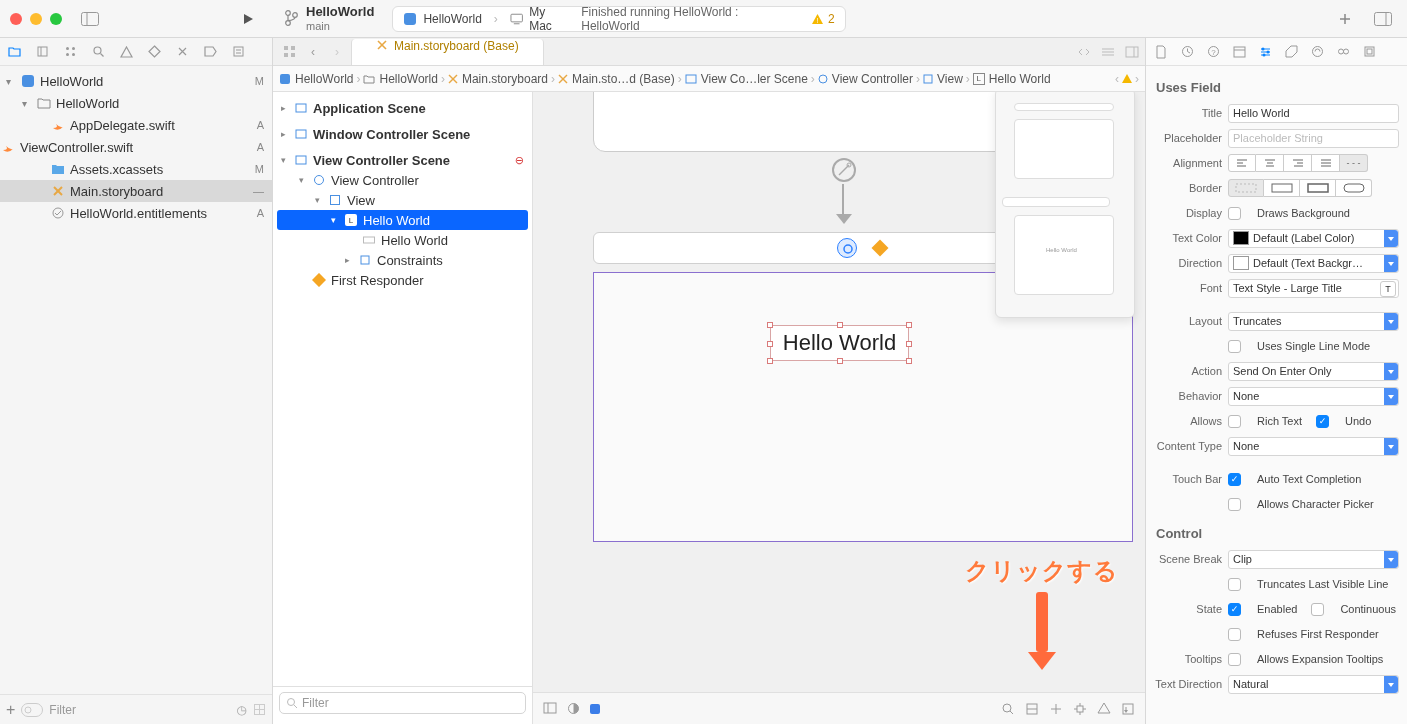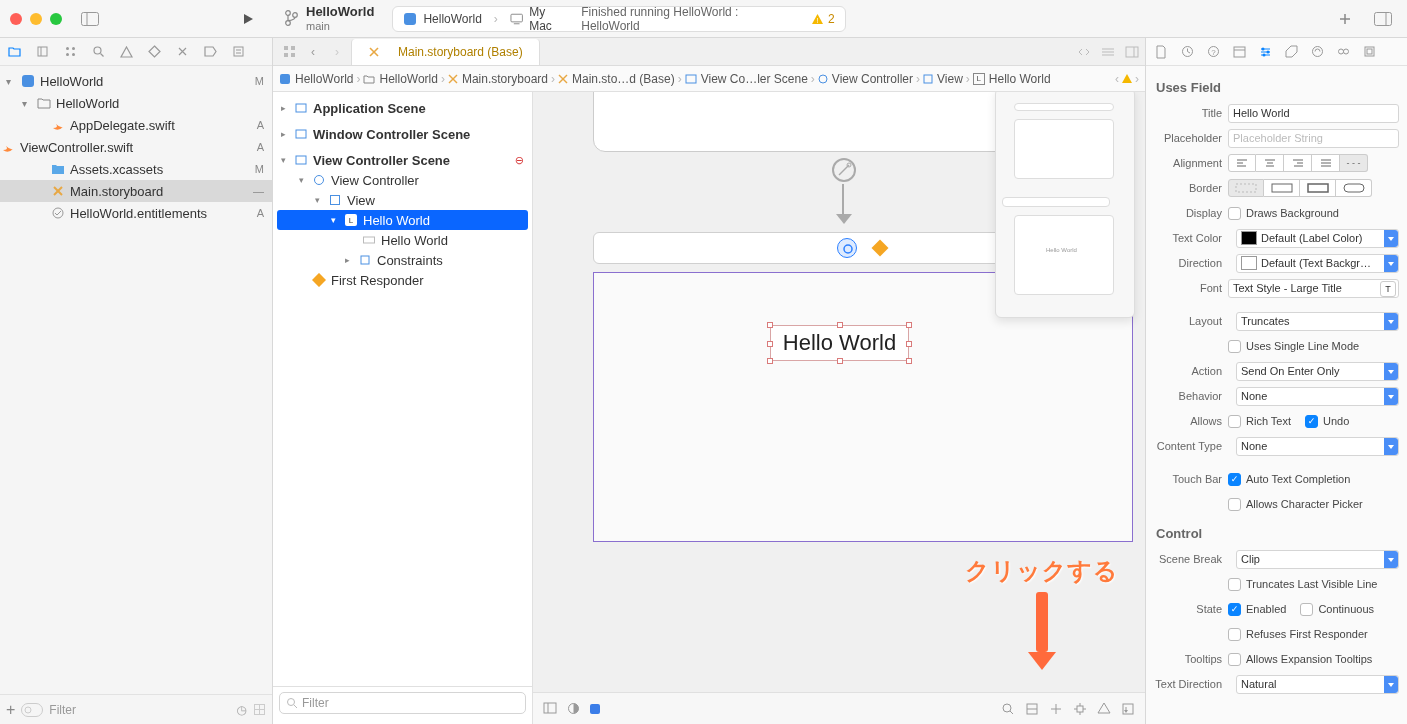--- a/index.html
+++ b/index.html
@@ -40,21 +40,21 @@
 .tree-chevron { width: 12px; color: #888; font-size: 10px; margin-right: 2px; }
 .tree-icon { width: 16px; height: 16px; margin-right: 4px; display: flex; align-items: center; justify-content: center; }
 .tree-status { margin-left: auto; color: #888; font-size: 11px; }
 .nav-bottom { height: 30px; border-top: 1px solid #e2e2e2; display: flex; align-items: center; padding: 0 6px; gap: 6px; }
 .filter-input { flex: 1; font-size: 12px; color: #999; }
 
 
 .editor { flex: 1; display: flex; flex-direction: column; position: relative; }
 .tab-bar { height: 28px; background: #f0f0f0; border-bottom: 1px solid #dcdcdc; display: flex; align-items: center; padding: 0 6px; gap: 4px; }
 .tab-nav-btn { width: 20px; height: 20px; display: flex; align-items: center; justify-content: center; color: #999; cursor: pointer; }
-.tab-item { display: flex; align-items: center; height: 26px; padding: 0 16px; font-size: 12px; border-top-left-radius: 4px; border-top-right-radius: 4px; cursor: pointer; gap: 18px; }
+.tab-item { display: flex; height: 26px; padding: 0 24px; font-size: 12px; border-top-left-radius: 4px; border-top-right-radius: 4px; cursor: pointer; gap: 6px; }
 .tab-item.active { background: #fff; color: #b08000; border-left: 1px solid #ddd; border-right: 1px solid #ddd; }
 .tab-right-icons { margin-left: auto; display: flex; gap: 10px; color: #aaa; }
 
 .jump-bar { height: 26px; background: #fafafa; border-bottom: 1px solid #e0e0e0; display: flex; align-items: center; padding: 0 6px; font-size: 12px; color: #555; }
 .jump-seg { display: flex; align-items: center; gap: 4px; cursor: pointer; white-space: nowrap; }
 .jump-sep { color: #bbb; margin: 0 3px; }
 .jump-right-nav { margin-left: auto; display: flex; gap: 2px; align-items: center; }
 
 .editor-body { flex: 1; display: flex; }
 .outline { width: 260px; border-right: 1px solid #e0e0e0; padding: 6px 0; font-size: 13px; }
@@ -92,24 +92,24 @@
 
 .inspector { width: 262px; background: #fafafa; border-left: 1px solid #d8d8d8; display: flex; flex-direction: column; }
 .insp-icon-row { height: 28px; display: flex; align-items: center; padding: 0 6px; gap: 8px; border-bottom: 1px solid #e2e2e2; }
 .insp-icon { width: 18px; height: 18px; display: flex; align-items: center; justify-content: center; color: #999; cursor: pointer; font-size: 13px; }
 .insp-icon.active { color: #0a84ff; }
 .insp-body { flex: 1; overflow-y: auto; padding: 8px 8px 12px 8px; }
 .insp-section-title { font-size: 13px; font-weight: 600; color: #666; margin: 6px 0 8px 2px; }
 .insp-row { display: flex; align-items: center; margin-bottom: 5px; min-height: 20px; }
 .insp-label { width: 74px; text-align: right; font-size: 11px; color: #666; padding-right: 6px; }
 .insp-field { flex: 1; height: 19px; background: #fff; border: 1px solid #d5d5d5; border-radius: 3px; padding: 0 4px; font-size: 11px; display: flex; align-items: center; }
-.insp-field.sel { position: relative; padding-right: 16px; margin-left: 8px; }
+.insp-field.sel { position: relative; padding-right: 16px; }
 .insp-field.sel::after { content: ''; position: absolute; right: 0; top: 0; width: 14px; height: 100%; background: #4a8ef7; border-radius: 0 3px 3px 0; }
 .insp-field.sel::before { content: ''; position: absolute; right: 4px; top: 7px; width: 0; height: 0; border-left: 3px solid transparent; border-right: 3px solid transparent; border-top: 4px solid #fff; z-index: 1; }
-.insp-check-row { display: flex; align-items: center; gap: 5px; font-size: 11px; color: #444; }
+.insp-check-row { display: flex; align-items: center; gap: 16px; font-size: 11px; color: #444; }
 .insp-check { width: 13px; height: 13px; border: 1px solid #bbb; border-radius: 3px; background: #fff; display: flex; align-items: center; justify-content: center; font-size: 9px; color: #fff; }
 .insp-check.on { background: #0a84ff; border-color: #0a84ff; }
 .seg-group { display: flex; gap: 0; }
 .seg-btn { width: 28px; height: 18px; border: 1px solid #ccc; background: #fff; display: flex; align-items: center; justify-content: center; font-size: 9px; color: #666; cursor: pointer; }
 .seg-btn:first-child { border-radius: 3px 0 0 3px; }
 .seg-btn:last-child { border-radius: 0 3px 3px 0; border-right: 1px solid #ccc; }
 .seg-btn + .seg-btn { border-left: none; }
 .seg-btn.active { background: #e8e8e8; }
 .color-swatch { width: 16px; height: 14px; background: #000; margin-right: 4px; border: 1px solid #999; }
 

